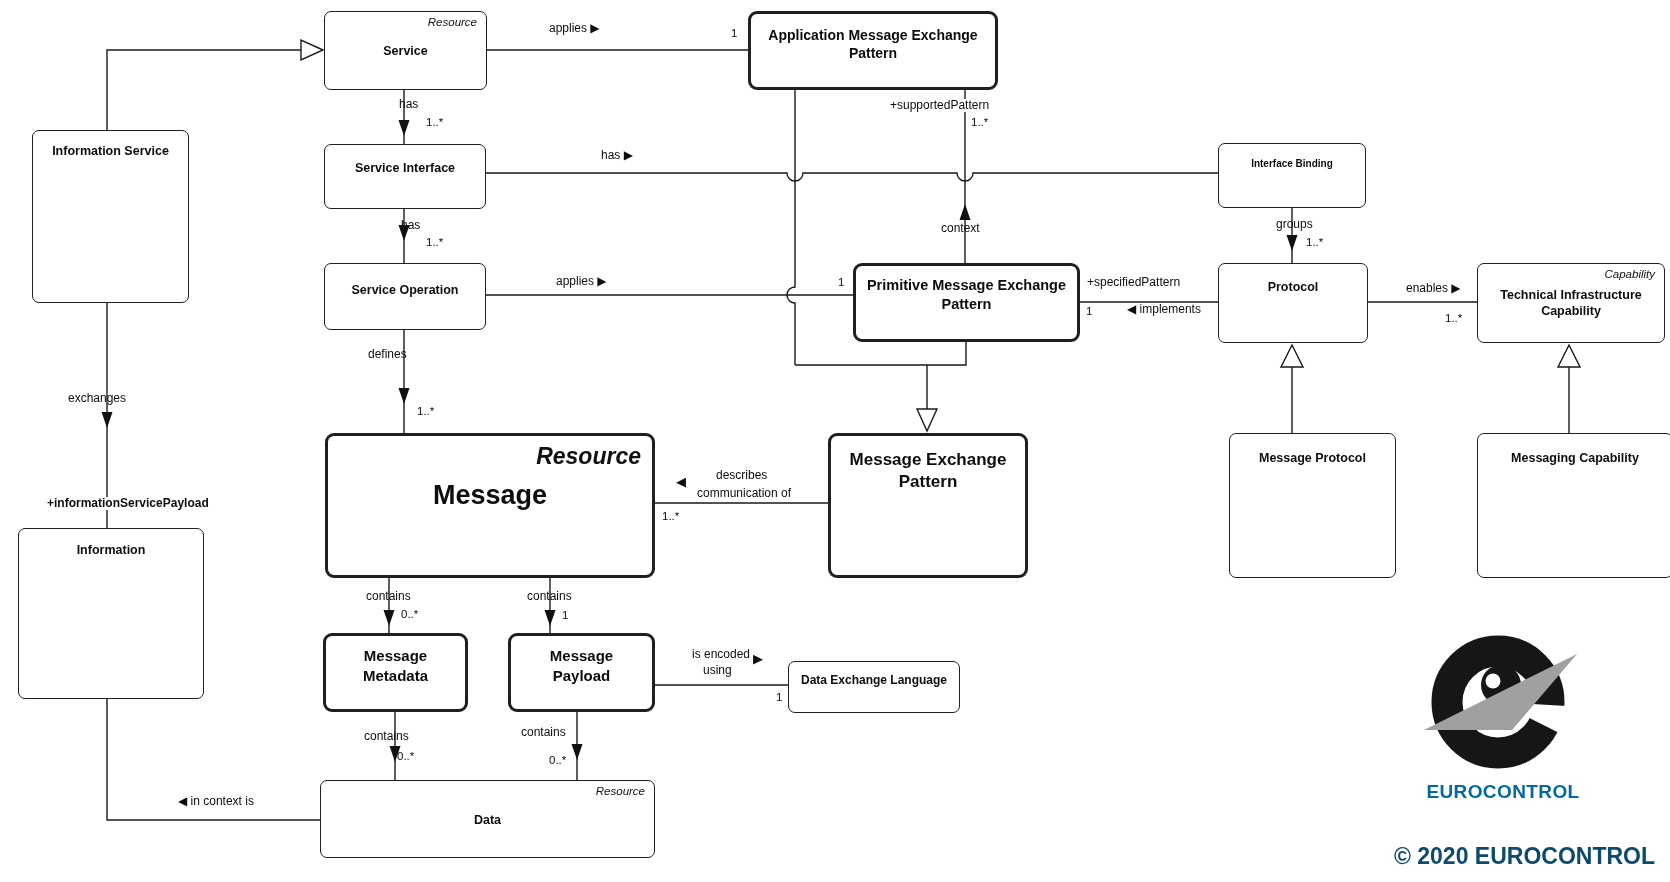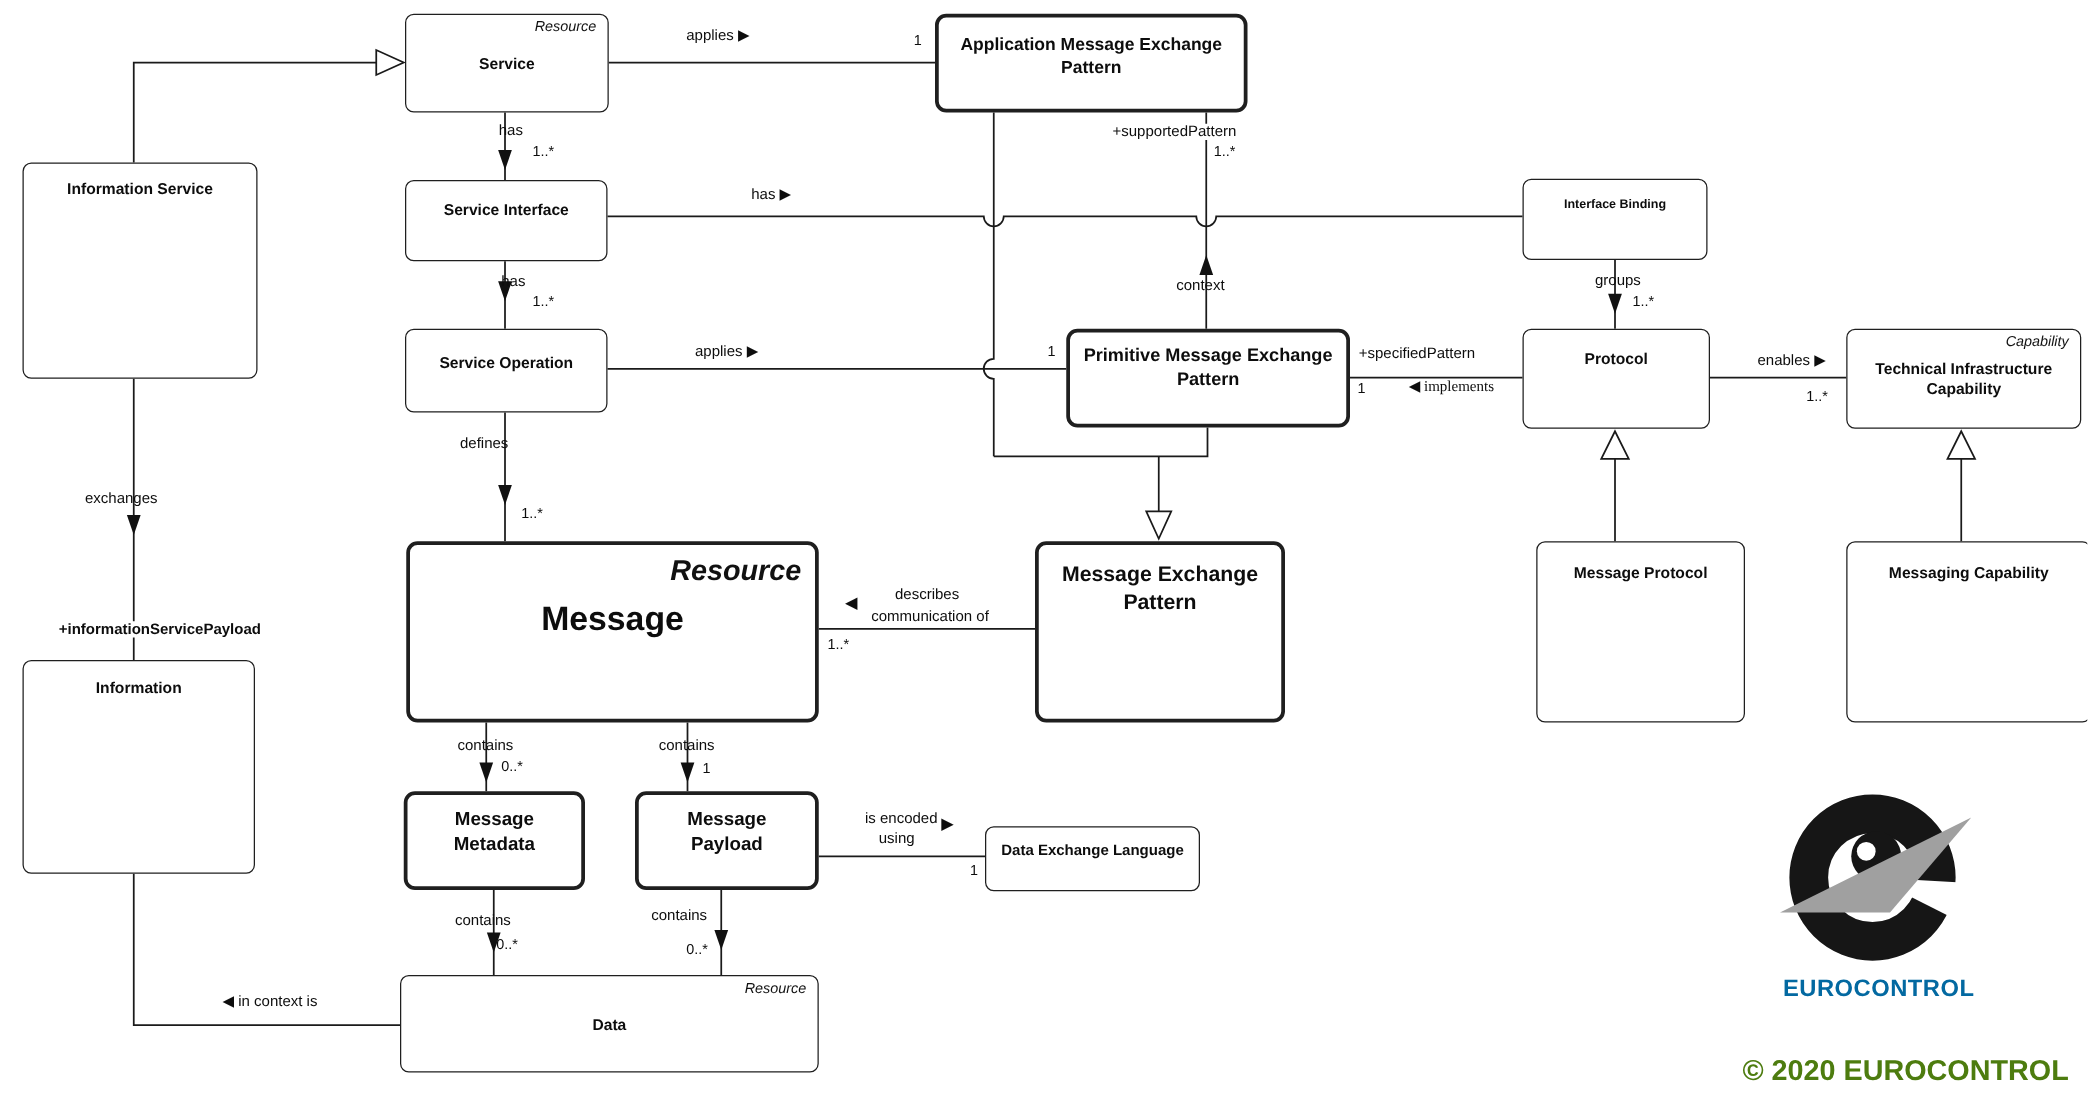--- a/index.html
+++ b/index.html
@@ -26,21 +26,21 @@
   }
   .lbl.mult{font-size:11.5px;}
   .lbl.bold{font-weight:bold;}
   .lbl.bg{background:#ffffff;padding:0 2px;}
   .lbl.tri{font-size:13px;}
   .brand-text{
     position:absolute;z-index:2;font-weight:bold;color:#0369a1;text-align:center;
     letter-spacing:0.4px;font-size:19px;
   }
   .copyright{
-    position:absolute;z-index:2;font-weight:bold;color:#4d7c0f;font-size:23px;
+    position:absolute;z-index:2;font-weight:bold;color:#0c4a6e;font-size:23px;
     text-align:right;white-space:nowrap;
   }
   .logo{position:absolute;z-index:2;}
 </style>
 </head>
 <body>
 
 <div id="canvas">
 
   <svg class="wires" width="1670" height="882" viewBox="0 0 1670 882" fill="none" stroke="#1a1a1a" stroke-width="1.4">
@@ -86,21 +86,21 @@
 
   <div class="node" style="left:324px;top:11px;width:163px;height:79px;">
     <span class="stereo">Resource</span>
     <span class="title" style="padding-top:31px;font-size:12.5px;">Service</span>
   </div>
 
   <div class="node thick" style="left:748px;top:11px;width:250px;height:79px;">
     <span class="title" style="padding-top:12px;font-size:14px;">Application Message Exchange Pattern</span>
   </div>
 
-  <div class="node" style="left:18px;top:130px;width:188px;height:173px;">
+  <div class="node" style="left:32px;top:130px;width:157px;height:173px;">
     <span class="title" style="padding-top:12px;font-size:12.5px;">Information Service</span>
   </div>
 
   <div class="node" style="left:324px;top:144px;width:162px;height:65px;">
     <span class="title" style="padding-top:15px;font-size:12.5px;">Service Interface</span>
   </div>
 
   <div class="node" style="left:1218px;top:143px;width:148px;height:65px;">
     <span class="title" style="padding-top:13px;font-size:10px;">Interface Binding</span>
   </div>
@@ -167,21 +167,21 @@
   <div class="lbl" style="left:601px;top:149px;">has ▶</div>
   <div class="lbl bg" style="left:888px;top:99px;">+supportedPattern</div>
   <div class="lbl mult bg" style="left:969px;top:116px;">1..*</div>
   <div class="lbl" style="left:941px;top:222px;">context</div>
   <div class="lbl" style="left:401px;top:219px;">has</div>
   <div class="lbl mult" style="left:426px;top:236px;">1..*</div>
   <div class="lbl" style="left:556px;top:275px;">applies ▶</div>
   <div class="lbl mult" style="left:838px;top:276px;">1</div>
   <div class="lbl bg" style="left:1085px;top:276px;">+specifiedPattern</div>
   <div class="lbl mult" style="left:1086px;top:305px;">1</div>
-  <div class="lbl" style="left:1127px;top:303px;font-family:Liberation Serif, serif;">◀ implements</div>
+  <div class="lbl" style="left:1127px;top:303px;">◀ implements</div>
   <div class="lbl" style="left:1276px;top:218px;">groups</div>
   <div class="lbl mult" style="left:1306px;top:236px;">1..*</div>
   <div class="lbl" style="left:1406px;top:282px;">enables ▶</div>
   <div class="lbl mult" style="left:1445px;top:312px;">1..*</div>
   <div class="lbl" style="left:368px;top:348px;">defines</div>
   <div class="lbl mult" style="left:417px;top:405px;">1..*</div>
   <div class="lbl" style="left:68px;top:392px;">exchanges</div>
   <div class="lbl bold bg" style="left:45px;top:497px;">+informationServicePayload</div>
   <div class="lbl tri" style="left:676px;top:475px;">◀</div>
   <div class="lbl" style="left:716px;top:469px;">describes</div>

